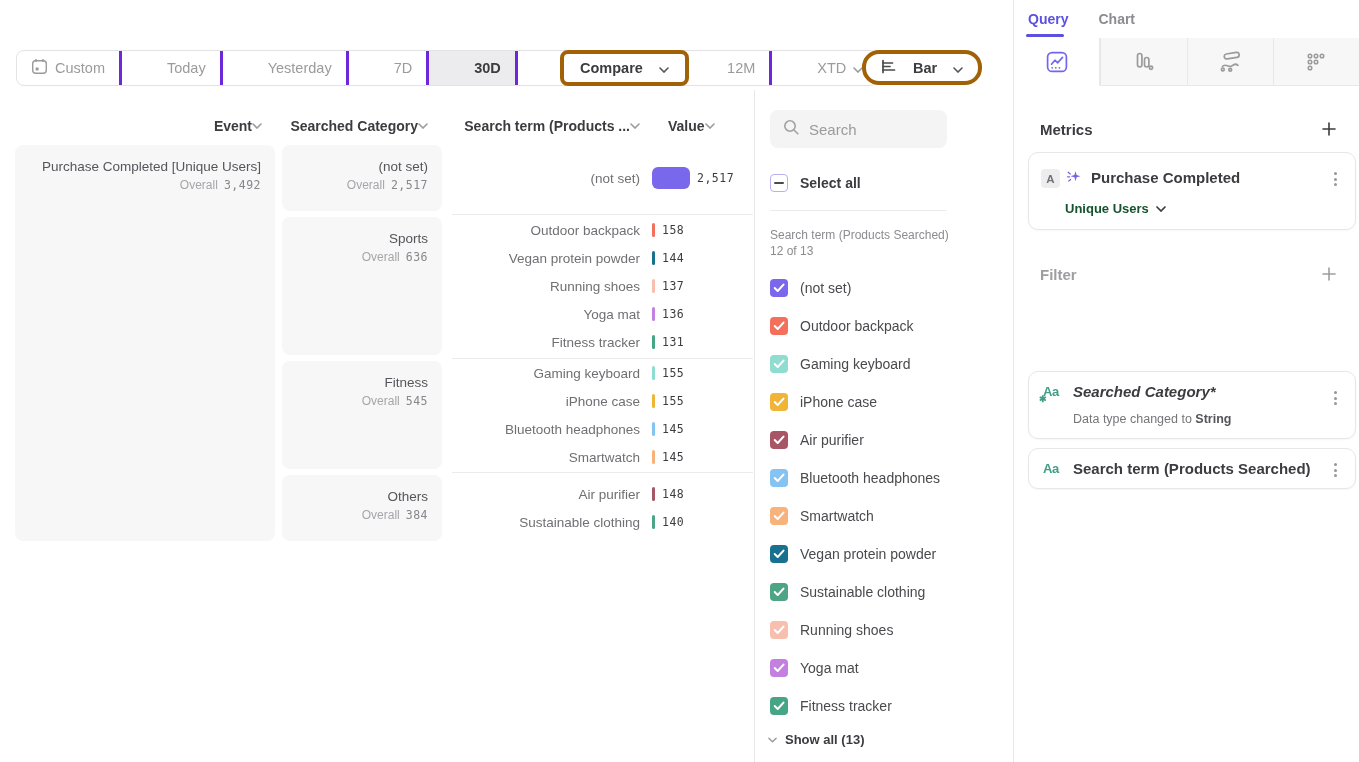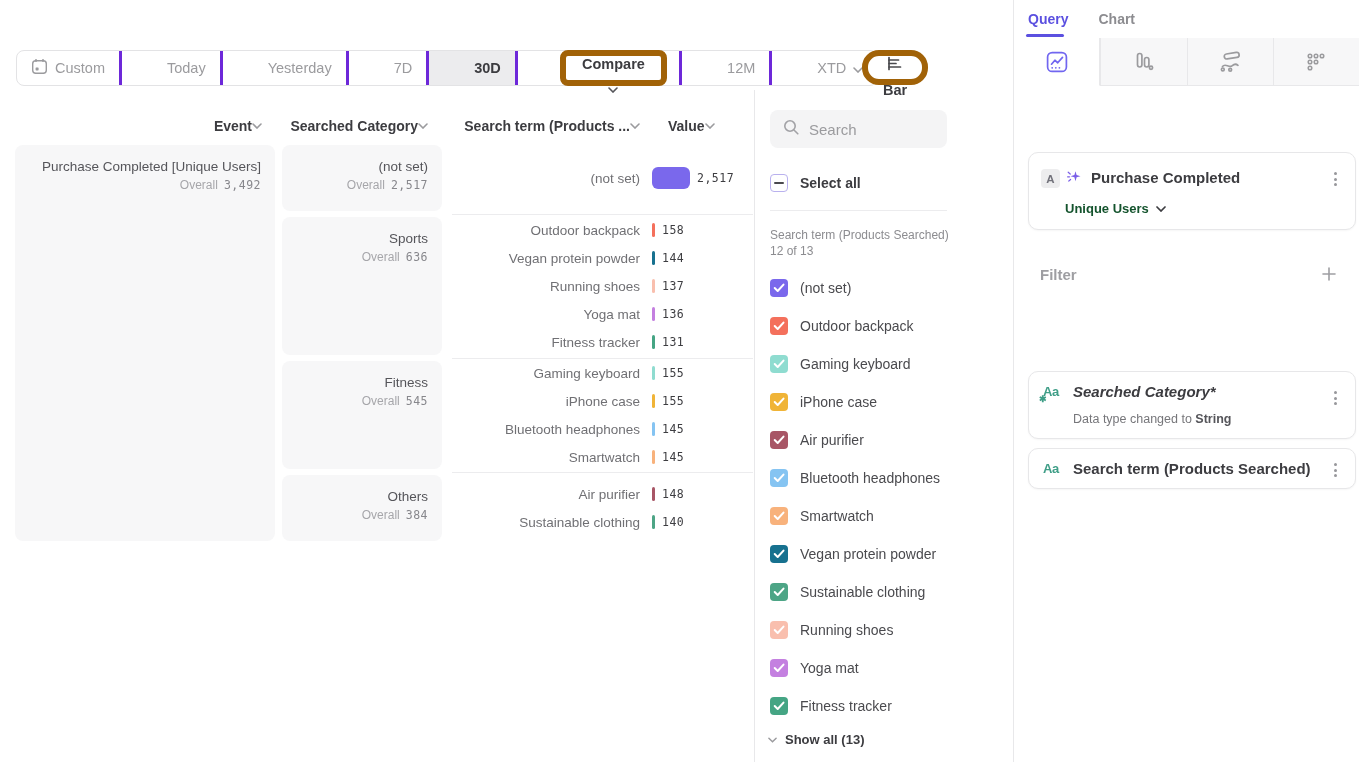--- a/index.html
+++ b/index.html
@@ -5,22 +5,22 @@
   * { margin:0; padding:0; box-sizing:border-box; }
   html,body { width:1359px; height:762px; background:#fff; font-family:"Liberation Sans", sans-serif; overflow:hidden; }
   .app { position:relative; width:1359px; height:762px; background:#fff; }
 
   
   .date-seg { position:absolute; left:16px; top:50px; height:36px; display:flex; align-items:stretch;
               border:1px solid #e3e3e5; border-radius:8px; overflow:hidden; background:#fff; }
   .seg { display:flex; align-items:center; gap:7px; padding:0 14px; font-size:14.5px; color:#9b9b9e; cursor:pointer; white-space:nowrap; }
   .seg + .seg { border-left:3px solid #6d28d9;padding-left:45px; }
   .seg.selected { background:#ececee; color:#3c3c40; font-weight:bold; }
-  .btn { position:absolute; display:flex; align-items:center; gap:8px; background:#fff;
-         border:6px solid #a16207; font-size:14.5px; font-weight:bold; color:#3c3c40; cursor:pointer;flex-direction:column; }
+  .btn { position:absolute; display:flex; align-items:center; gap:16px; background:#fff;
+         border:4px solid #a16207; font-size:14.5px; font-weight:bold; color:#3c3c40; cursor:pointer; }
   .compare-btn { left:560px; top:50px; height:36px; padding:0 16px; border-radius:8px; }
   .bar-btn { left:862px; top:50px; height:35px; padding:0 15px; border-radius:17px; }
 
   
   .colhead { position:absolute; top:115px; height:22px; font-size:14px; font-weight:bold; color:#3c3c40;
              display:flex; align-items:center; }
   .colhead.right { justify-content:flex-end; }
 
   
   .cell { position:absolute; background:#f7f7f8; border-radius:8px; text-align:right; padding:12px 14px; }
@@ -439,20 +439,28 @@
             <circle cx="5" cy="5" r="1.8"></circle>
             <circle cx="11" cy="5" r="1.8"></circle>
             <circle cx="17" cy="5" r="1.8"></circle>
             <circle cx="5" cy="11" r="1.8"></circle>
             <circle cx="11" cy="11" r="1.8"></circle>
             <circle cx="5" cy="17" r="1.8"></circle>
           </svg>
       </div>
     </div>
 
+    <div class="qsection" style="top:119px;">
+      <span class="qtitle">Metrics</span>
+      <span class="plusbtn">
+        <svg width="14" height="14" viewBox="0 0 14 14" stroke="#3c3c40" stroke-width="1.6" stroke-linecap="round">
+            <path d="M7 1v12M1 7h12"></path>
+          </svg>
+      </span>
+    </div>
 
     <div class="qcard" style="top:152px;height:78px;">
       <span class="badgeA">A</span>
       <span class="sparkle">
         <svg width="18" height="18" viewBox="0 0 18 18" fill="none">
             <path d="M10.5 3.2l1.1 3.9 3.9 1.1-3.9 1.1-1.1 3.9-1.1-3.9-3.9-1.1 3.9-1.1z" fill="#7b5fe8"></path>
             <path d="M3.2 4.2l2 1.8M2.6 8.8h1.9M3.8 13l1.8-1.5" stroke="#7b5fe8" stroke-width="1.2" stroke-linecap="round"></path>
           </svg>
       </span>
       <span class="mtitle">Purchase Completed</span>

